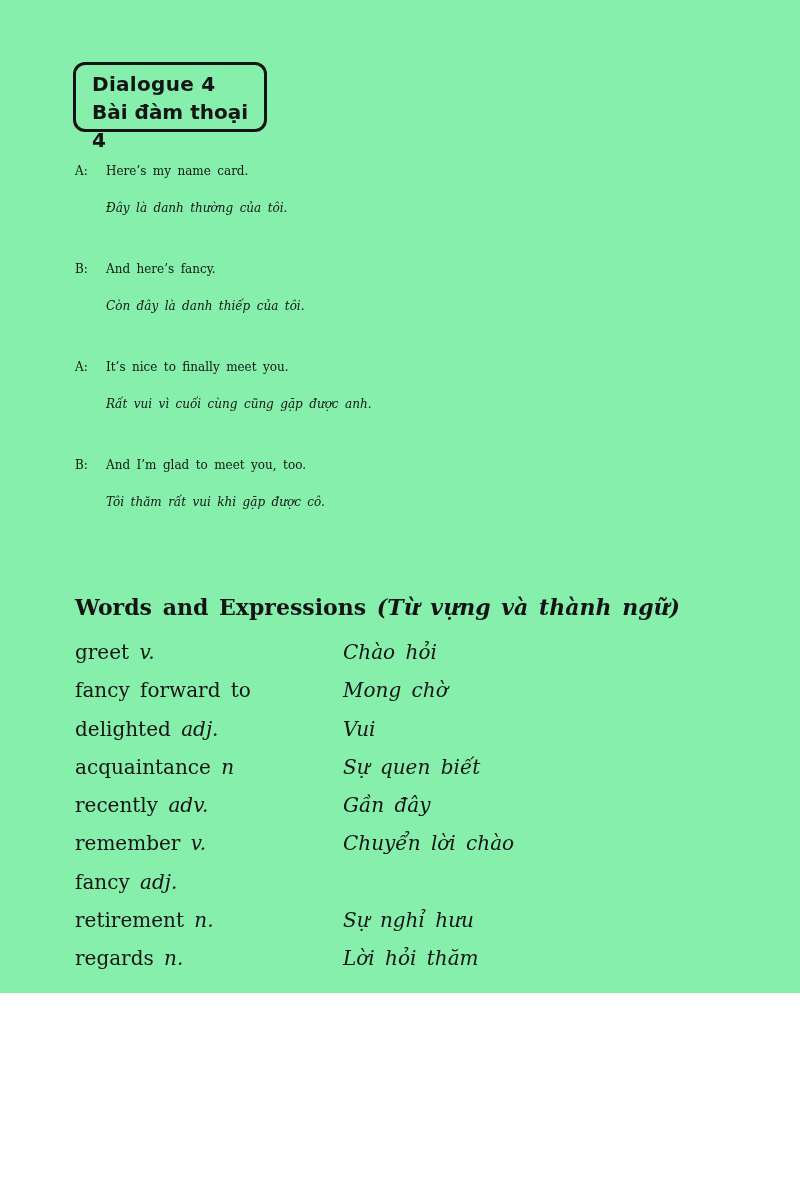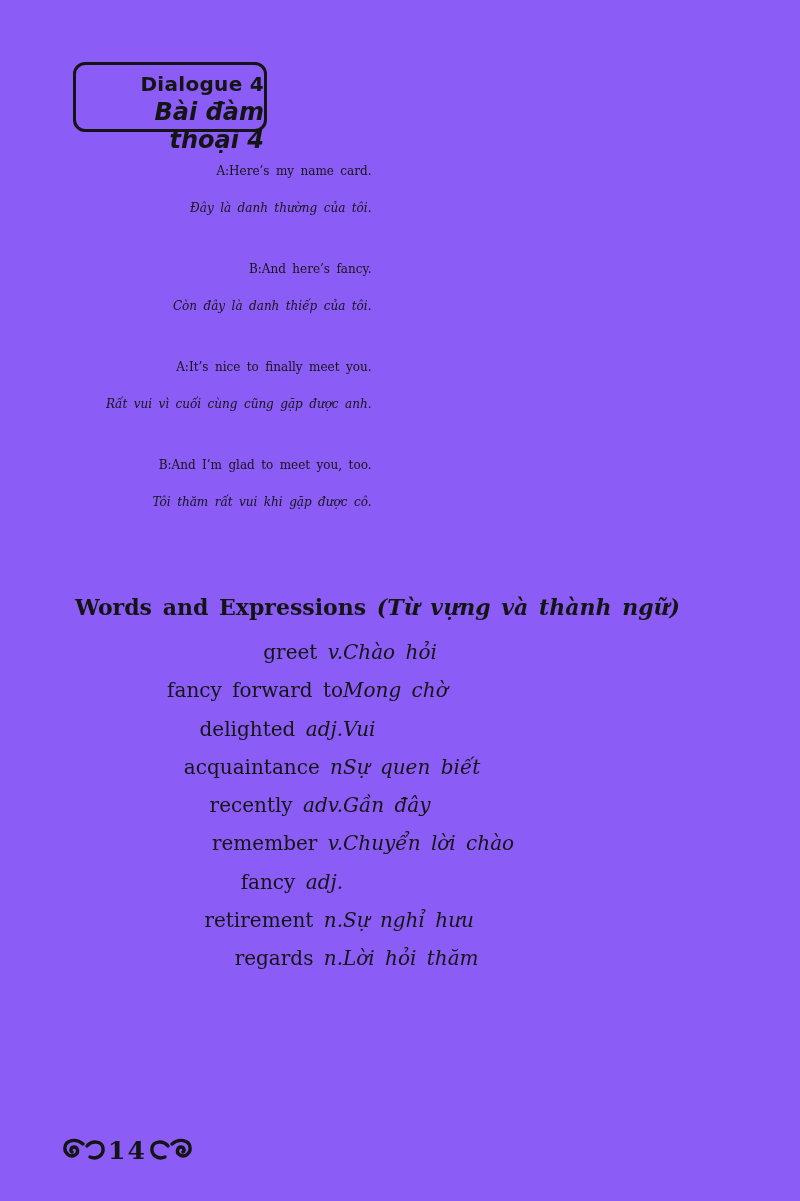--- a/index.html
+++ b/index.html
@@ -1,38 +1,37 @@
 <!DOCTYPE html>
 <html><head>
 <meta charset="utf-8">
 <style>
   * { margin:0; padding:0; box-sizing:border-box; }
   html,body { background:#ffffff; }
   .page {
     position:relative;
-    width:800px; height:1201px;
-    background:#8b5cf6;
+    width:800px; height:993px;
+    background:#86efac;
     color:#141414;
     font-family:"DejaVu Serif", serif;
     overflow:hidden;
-    text-align:right;
   }
 
   
   .dlg-box {
     position:absolute; left:73px; top:62px;
     width:194px; height:70px;
     border:3px solid #141414;
     border-radius:12px;
     padding:6px 0 0 16px;
     font-family:"DejaVu Sans", sans-serif;
     font-weight:bold;
   }
   .dlg-box-title   { font-size:20px; line-height:27px; letter-spacing:.3px; }
-  .dlg-box-subtitle{ font-size:24px; line-height:28px; font-style:italic; }
+  .dlg-box-subtitle{ font-size:20px; line-height:28px; }
 
   
   .dialogues {
     position:absolute; left:75px; top:153px;
     font-size:12px; word-spacing:.22em;
   }
   .dlg-block { margin-bottom:24px; }
   .dlg-en { line-height:37px; }
   .spk { display:inline-block; width:31px; }
   .dlg-vi { line-height:37px; margin-left:31px; font-style:italic; }

